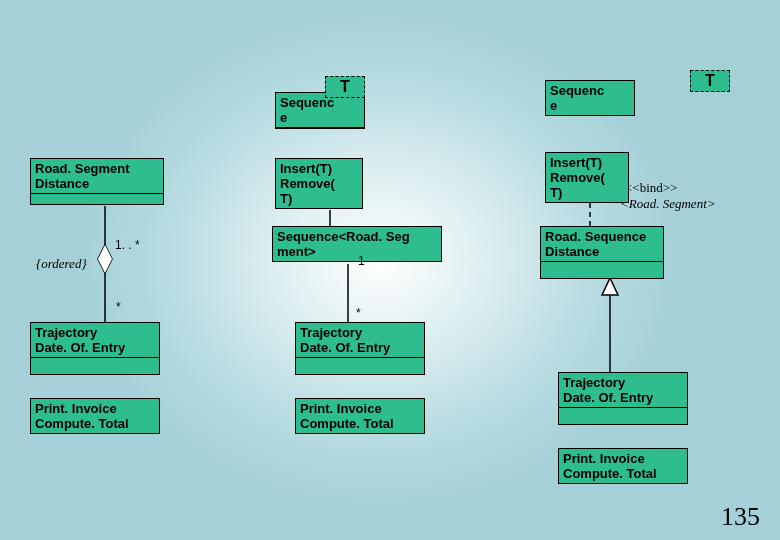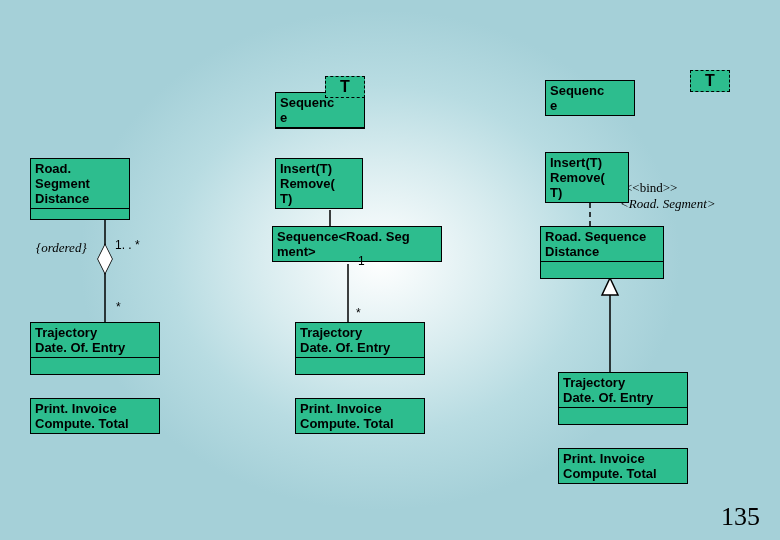--- a/index.html
+++ b/index.html
@@ -32,20 +32,21 @@
     background: #2dbd8e;
     padding: 1px 14px;
     font-weight: bold;
     font-size: 16px;
     z-index: 2;
   }
   .label {
     position: absolute;
     font-family: 'Times New Roman', serif;
     font-style: italic;
+    margin-top: 16px;
   }
   .mult {
     position: absolute;
     font-size: 12px;
   }
   .page-num {
     position: absolute;
     right: 20px;
     bottom: 8px;
     font-family: 'Times New Roman', serif;
@@ -77,21 +78,21 @@
 
   <line x1="348" y1="264" x2="348" y2="322" stroke="#000" stroke-width="1.5"></line>
 
   <line x1="590" y1="226" x2="590" y2="192" stroke="#000" stroke-width="1.5" stroke-dasharray="5,4"></line>
   <polygon points="590,172 598,188 582,188" fill="#fff" stroke="#000" stroke-width="1.5"></polygon>
 
   <line x1="610" y1="372" x2="610" y2="295" stroke="#000" stroke-width="1.5"></line>
   <polygon points="610,278 618,295 602,295" fill="#fff" stroke="#000" stroke-width="1.5"></polygon>
 </svg>
 
-<div class="uml-box" style="left:30px; top:158px; width:100px;">
+<div class="uml-box" style="left:30px; top:158px; width:134px;">
   <div class="uml-section">
     <span>Road. Segment</span><br>
     <span>Distance</span>
   </div>
   <div class="uml-section" style="min-height:10px"></div>
 </div>
 
 <div class="label" style="left:36px; top:240px;">{ordered}</div>
 <div class="mult" style="left:115px; top:238px;">1. . *</div>
 <div class="mult" style="left:116px; top:300px;">*</div>

